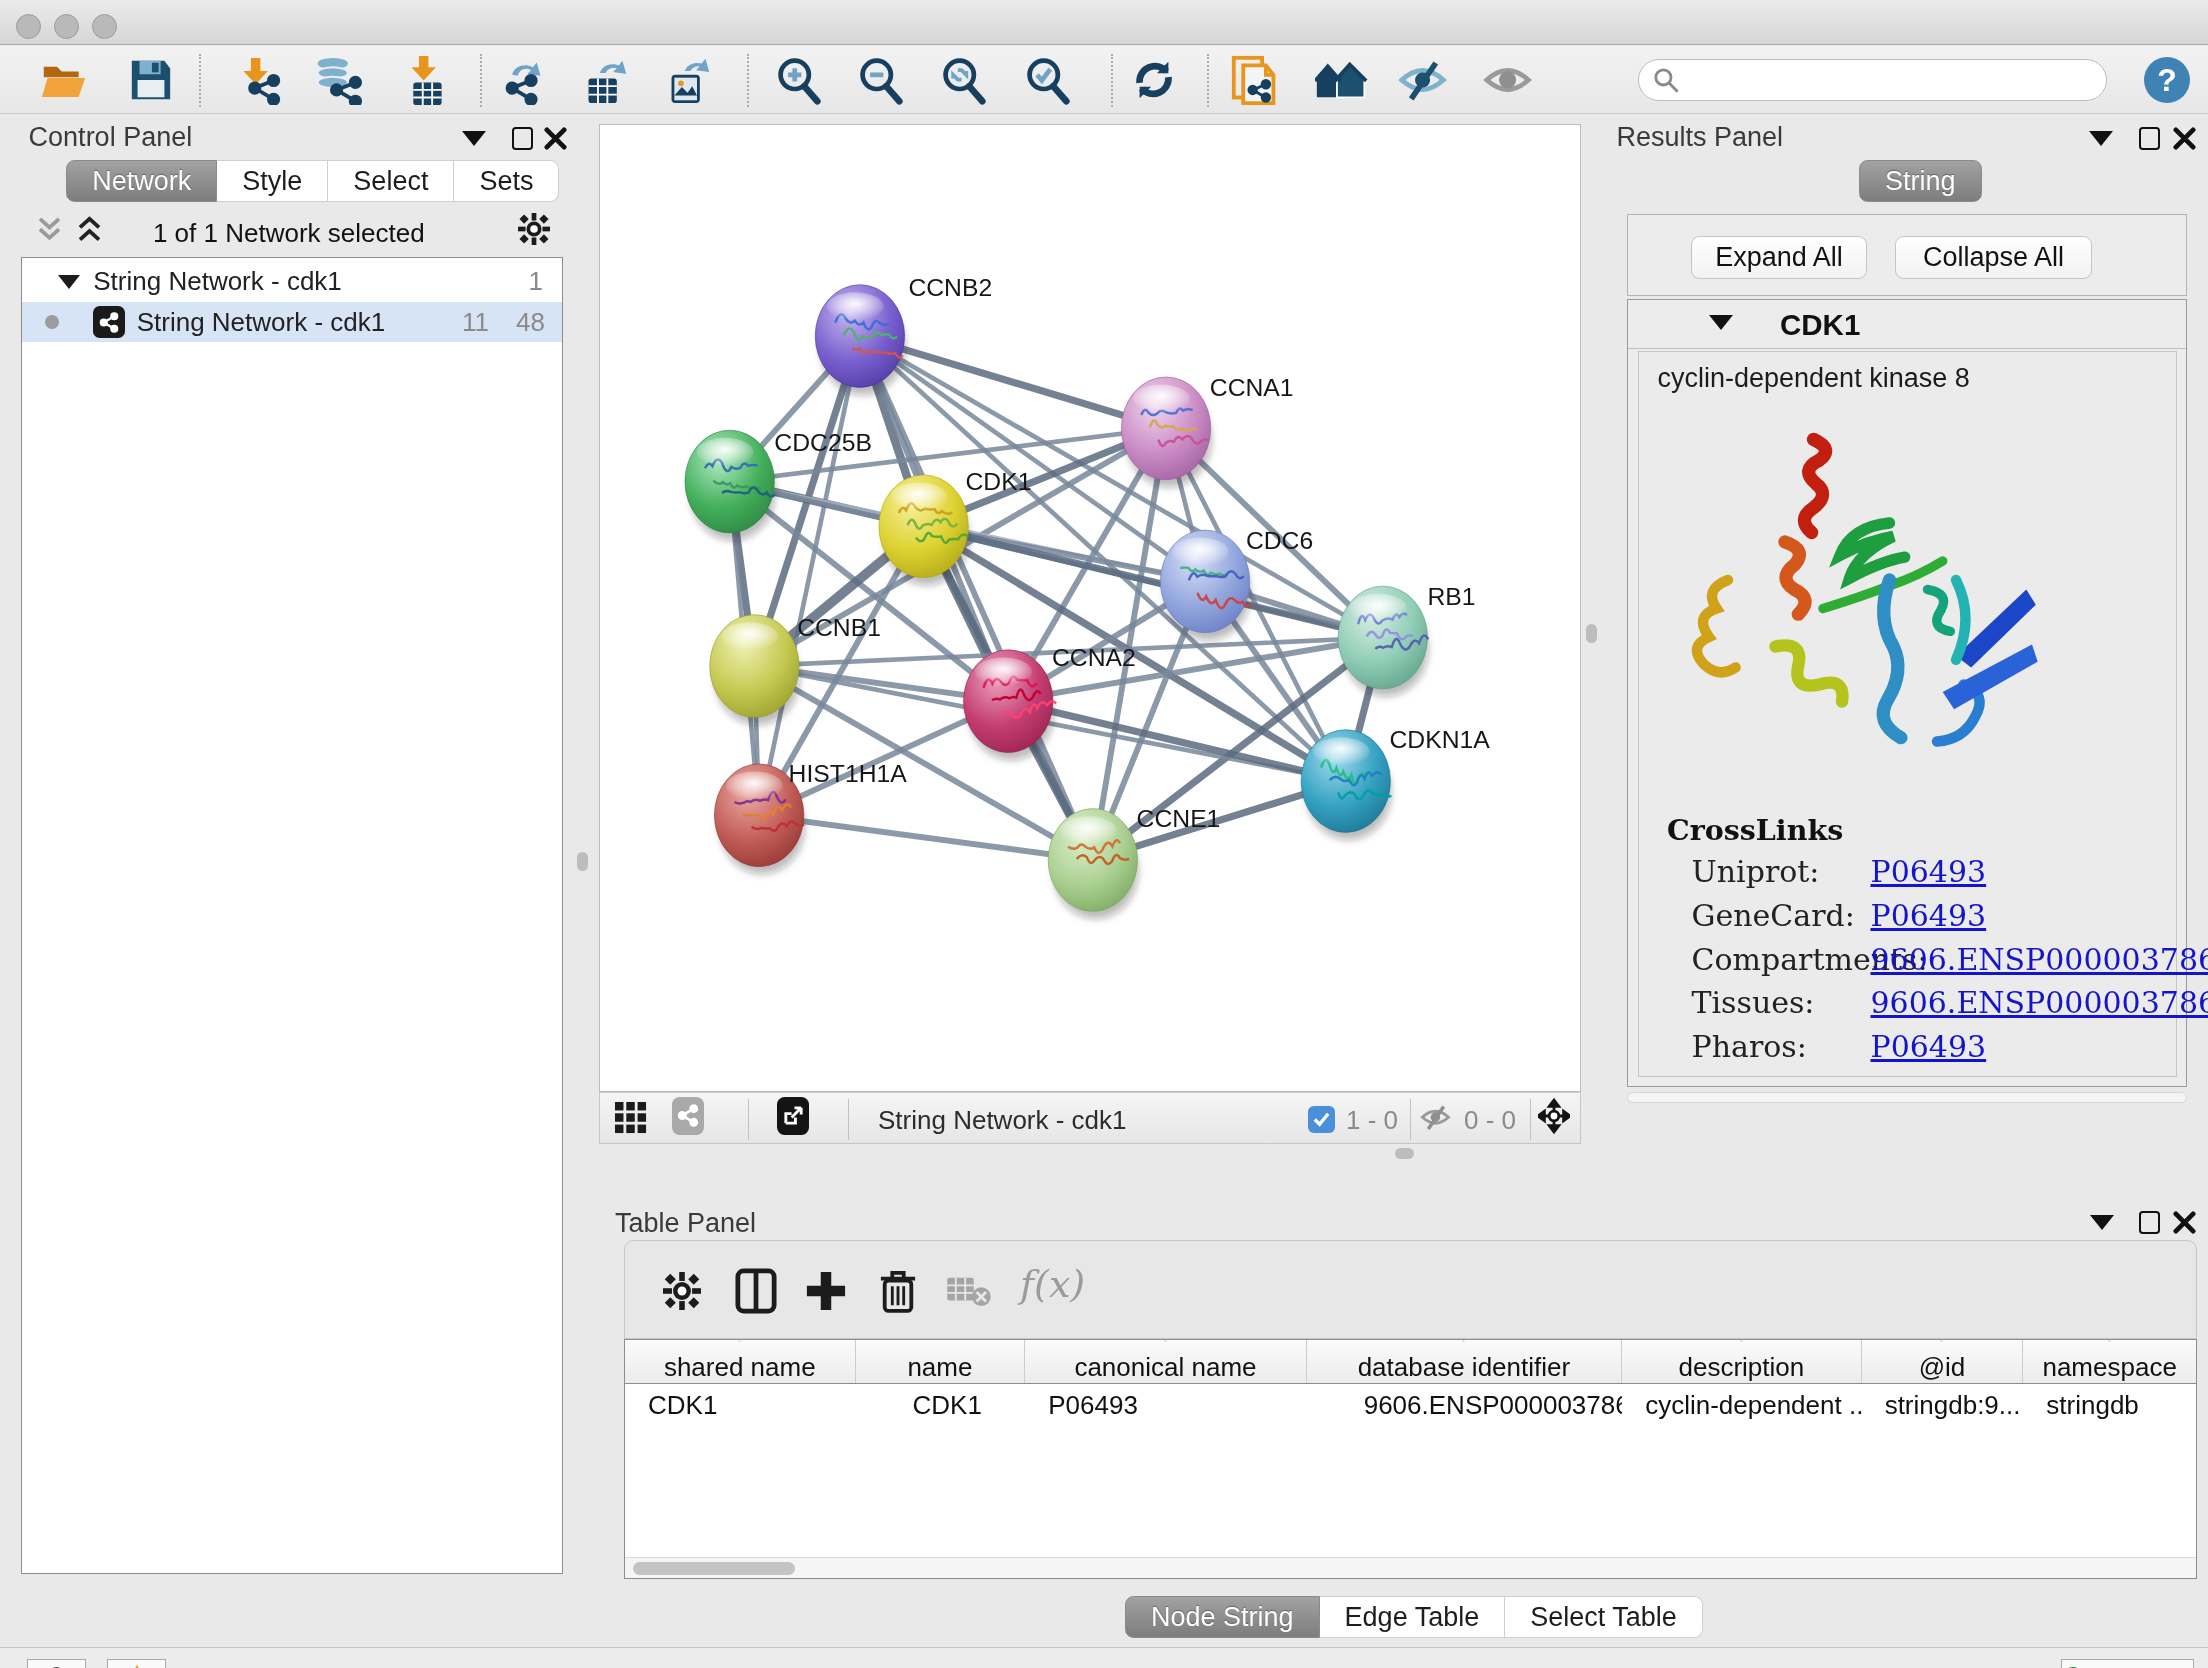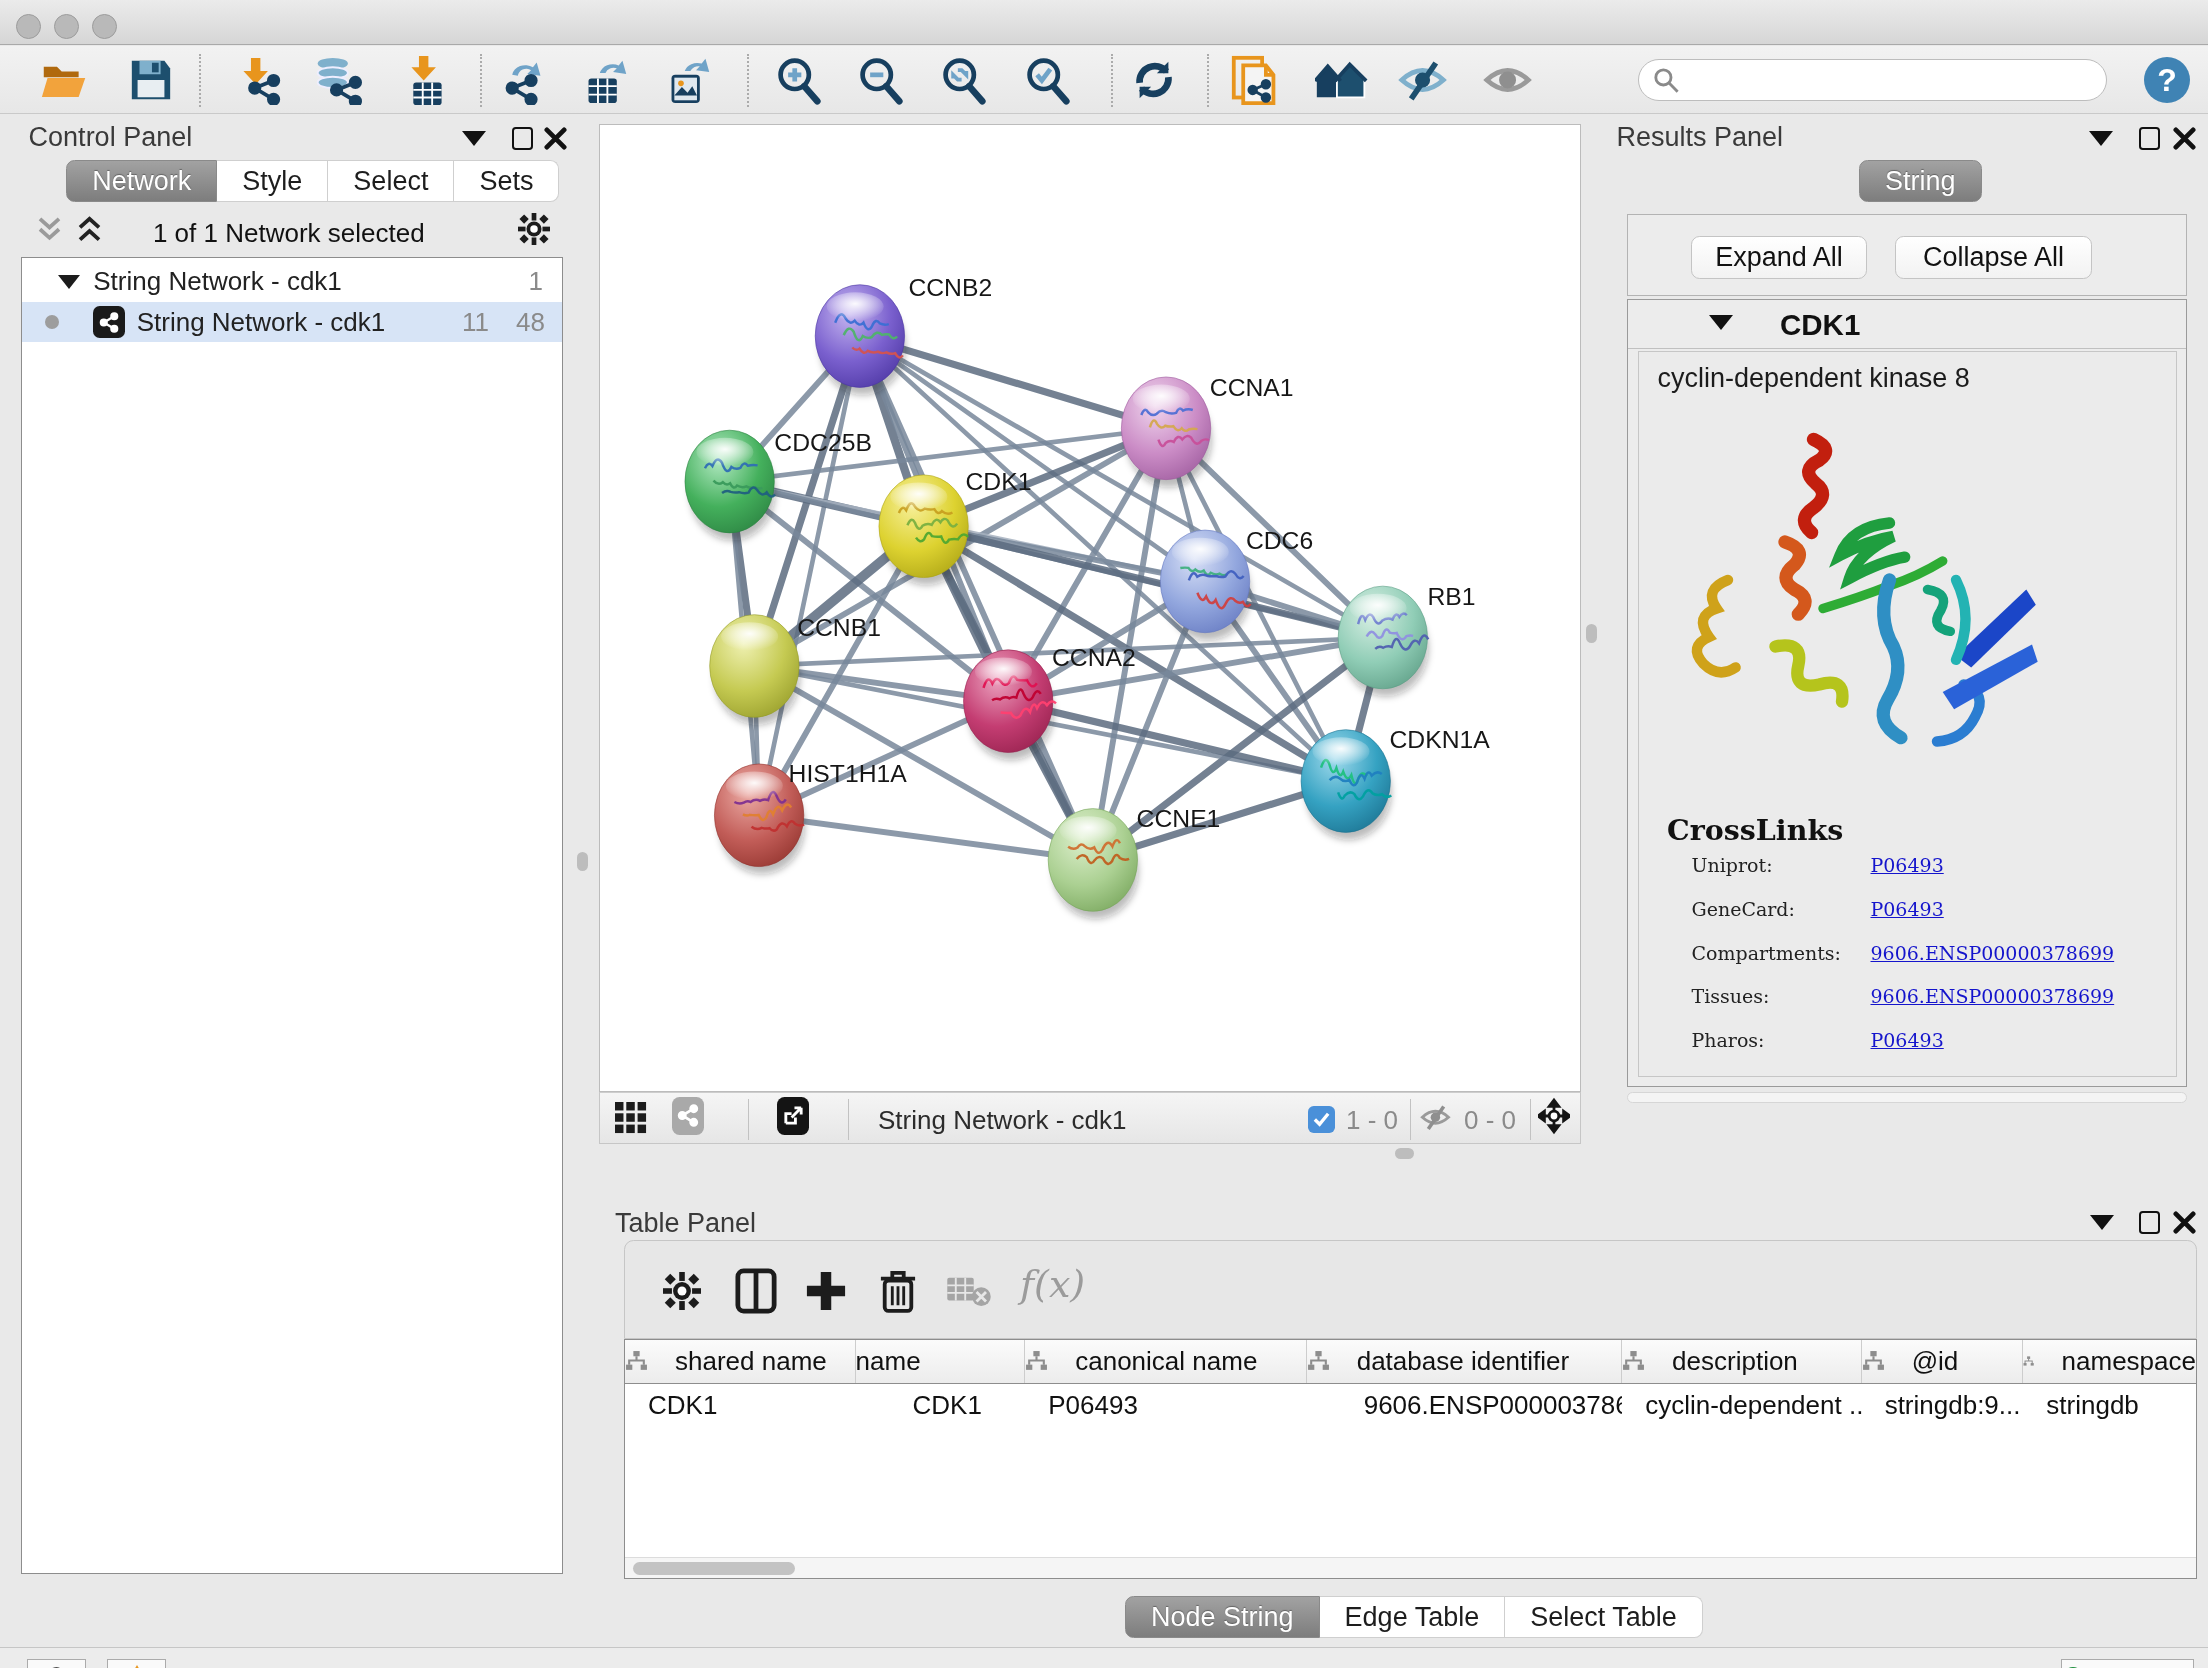--- a/index.html
+++ b/index.html
@@ -59,32 +59,32 @@
   #rp-frame1 { position:absolute; left:22px; top:94px; width:560px; height:82px; background:#ececec; border:1px solid #b3b3b3; }
   .rp-btn { position:absolute; top:21px; height:43px; background:linear-gradient(#ffffff,#f2f2f2); border:1px solid #c4c4c4; border-radius:8.6px; font-size:27px; color:#111; display:flex; align-items:center; justify-content:center; }
   #rp-frame2 { position:absolute; left:22px; top:179px; width:560px; height:788px; background:#ececec; border:1.9px solid #9a9a9a; }
   #rp-genehdr { position:absolute; left:0; top:0; width:100%; height:49px; border-bottom:1px solid #c0c0c0; }
   #rp-genesym { position:absolute; left:152px; top:7.6px; font-size:29.5px; font-weight:bold; color:#111; }
   #rp-inner { position:absolute; left:9.5px; top:51px; right:9.5px; bottom:9.5px; background:#ebebeb; border:1px solid #c6c6c6; }
   #rp-desc { position:absolute; left:19px; top:11.4px; font-size:27px; color:#1c1c1c; }
   #rp-protein { position:absolute; left:32px; top:76px; }
   .serif { font-family:"DejaVu Serif","Liberation Serif",serif; }
   #rp-cross-h { position:absolute; left:28.5px; top:461px; font-size:28.5px; font-weight:bold; color:#111; }
-  .cl-row { position:absolute; left:53px; width:476px; height:38px; font-size:19px; }
+  .cl-row { position:absolute; left:53px; width:476px; height:38px; font-size:30px; }
   .cl-val { position:absolute; left:179px; top:0; color:#1414cc; text-decoration:underline; }
   #rp-scroll { position:absolute; left:22px; top:972px; width:560px; height:11.4px; background:#f4f4f4; border:1px solid #d6d6d6; border-radius:5.7px; }
 
   
   #table-panel { left:599px; top:1158px; width:1609px; height:449px;margin-top:46px; }
   #tp-toolbar { position:absolute; left:25px; top:36px; width:1573px; height:99px; background:#e7e7e7; border:1px solid #c6c6c6; border-radius:9.5px 9.5px 0 0; }
   .tp-icon { position:absolute; top:25px; width:49px; height:49px; display:flex; align-items:center; justify-content:center; }
   #fx-label { position:absolute; left:395px; top:21px; font-size:38px; font-style:italic; color:#9b9b9b; font-family:"DejaVu Serif","Liberation Serif",serif; }
   #tp-table { position:absolute; left:25px; top:135px; width:1573px; height:240px; background:#fff; border:1.9px solid #8d8d8d; }
   #tp-header { position:absolute; left:0; top:0; width:100%; height:44px; background:linear-gradient(#fbfbfb,#ececec); border-bottom:1.9px solid #8d8d8d; display:flex; }
-  .th { display:flex; align-items:center; justify-content:flex-start; gap:27px; font-size:26px; color:#111; border-right:1px solid #cdcdcd; overflow:hidden; white-space:nowrap; }
+  .th { display:flex; align-items:center; justify-content:flex-end; gap:10px; font-size:26px; color:#111; border-right:1px solid #cdcdcd; overflow:hidden; white-space:nowrap;flex-direction:column; }
   #tp-row { position:absolute; left:0; top:44px; width:100%; height:42px; display:flex; }
   .td { font-size:26px; color:#111; padding:5.7px 0 0 23px; overflow:hidden; white-space:nowrap; }
   #tp-hscroll { position:absolute; left:0; bottom:0; width:100%; height:21px; background:#f5f5f5; border-top:1px solid #dcdcdc; }
   #tp-thumb { position:absolute; left:7.6px; top:3.8px; width:162px; height:13.3px; background:#c3c3c3; border-radius:6.7px; }
   #tp-tabs { position:absolute; left:526px; top:392px; }
 
   
   #status-bar { left:0; top:1647px; width:2208px; height:61px; background:#ececec; border-top:1px solid #c6c6c6; }
   .sb-btn { position:absolute; top:11.4px; height:40px; background:#fafafa; border:1.9px solid #ababab; display:flex; align-items:center; justify-content:center; }
   #memory-btn { left:2061px; width:133px; gap:11.4px; font-size:27px; color:#111; }

